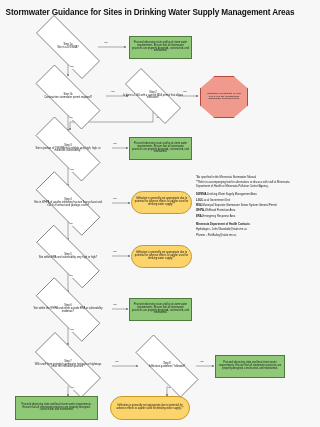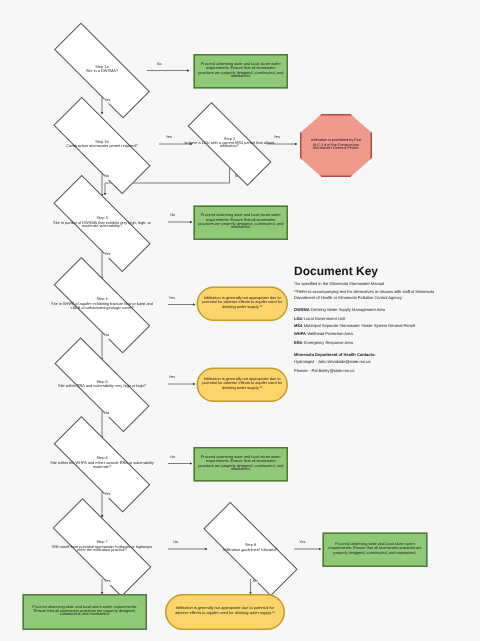--- a/index.html
+++ b/index.html
@@ -68,20 +68,21 @@
   .keyline{font-size:2.7px;line-height:1.25;color:#1a1a1a;margin-bottom:2px;}
   .keyline b{font-weight:bold;}
   .keyspacer{height:3px;}
   svg.edges{position:absolute;left:0;top:0;width:300px;height:427px;pointer-events:none;}
 </style>
 </head>
 <body>
 
 <div id="canvas">
 
+  <div class="title">Stormwater Guidance for Sites in Drinking Water Supply Management Areas</div>
 
   <svg class="edges" viewBox="0 0 300 427">
     <defs>
       <marker id="ah" markerWidth="4" markerHeight="4" refX="3.2" refY="2" orient="auto">
         <path d="M0,0 L3.6,2 L0,4 z" fill="#333"></path>
       </marker>
     </defs>
     <g stroke="#555" stroke-width="0.5" fill="none" marker-end="url(#ah)">
 
       <path d="M98,47 L126,47"></path>
@@ -242,21 +243,20 @@
 
   <div class="node yellowbox" style="left:110px;top:396px;width:80px;height:24px;border-radius:14px;">
     <div class="txt">Infiltration is generally not appropriate due to potential for adverse effects to aquifer used for drinking water supply.**</div>
   </div>
 
   <div class="node greenbox" style="left:215px;top:355px;width:70px;height:23px;">
     <div class="txt">Proceed observing state and local storm water requirements. Ensure that all stormwater practices are properly designed, constructed, and maintained.</div>
   </div>
 
   <div class="keybox">
-    <div class="keytitle">Document Key</div>
     <div class="keyline">*As specified in the Minnesota Stormwater Manual</div>
     <div class="keyline">**Refer to accompanying text for alternatives or discuss with staff at Minnesota Department of Health or Minnesota Pollution Control Agency.</div>
     <div class="keyspacer"></div>
 
     <div class="keyline">
       <b>DWSMA</b>-<span>Drinking Water Supply Management Area</span>
     </div>
     <div class="keyline">
       <b>LGU</b>-<span>Local Government Unit</span>
     </div>

